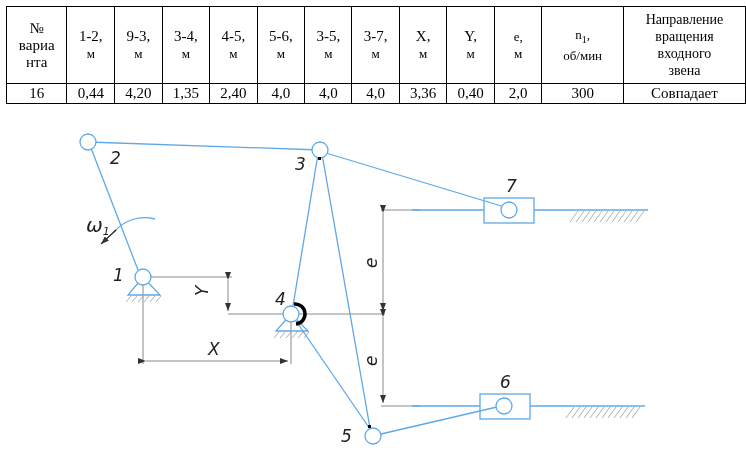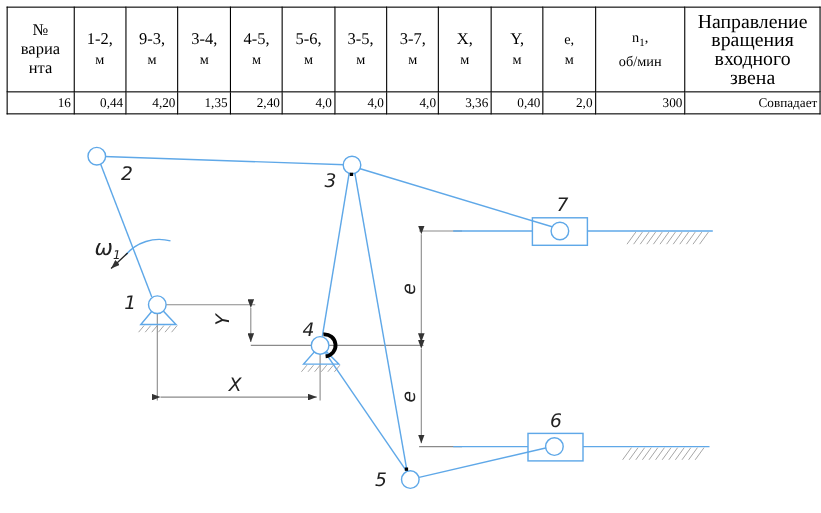--- a/index.html
+++ b/index.html
@@ -1,20 +1,20 @@
 <!DOCTYPE html>
 <html><head>
 <meta charset="utf-8">
 <style>
   html, body { margin:0; padding:0; background:#ffffff; }
   body { width:746px; height:466px; position:relative; overflow:hidden; font-family:"Liberation Serif", serif; }
   table.params { position:absolute; left:6px; top:6px; border-collapse:collapse; color:#000; }
   table.params td { border:1px solid #000; text-align:center; vertical-align:middle; font-size:15px; line-height:17px; padding:0 2px; }
   table.params tr.head td { height:76px; }
-  table.params tr.vals td { height:19px; font-size:12px;text-align:right; }
+  table.params tr.vals td { height:19px; font-size:15px; }
   .sub { font-size:13px; }
   svg.mech { position:absolute; left:0; top:110px; }
   .lnk { stroke:#5fa8e8; stroke-width:1.3; fill:none; }
   .jnt { stroke:#5fa8e8; stroke-width:1.3; fill:#fff; }
   .dim { stroke:#8a8a8a; stroke-width:1; fill:none; }
   .hatch { stroke:#9a9a9a; stroke-width:0.8; }
   .lbl { font-family:"DejaVu Sans", sans-serif; font-style:italic; font-size:17px; fill:#222; }
 </style>
 </head>
 <body>
@@ -31,21 +31,21 @@
     <td style="width:43px"><span>9-3,</span><br><span class="sub">м</span></td>
     <td style="width:43px"><span>3-4,</span><br><span class="sub">м</span></td>
     <td style="width:43px"><span>4-5,</span><br><span class="sub">м</span></td>
     <td style="width:43px"><span>5-6,</span><br><span class="sub">м</span></td>
     <td style="width:43px"><span>3-5,</span><br><span class="sub">м</span></td>
     <td style="width:43px"><span>3-7,</span><br><span class="sub">м</span></td>
     <td style="width:43px"><span>X,</span><br><span class="sub">м</span></td>
     <td style="width:43px"><span>Y,</span><br><span class="sub">м</span></td>
     <td style="width:43px"><span class="sub">e,</span><br><span class="sub">м</span></td>
     <td style="width:78px"><span class="sub"><span>n</span><sub style="font-size:10px">1</sub><span>,</span></span><br><span class="sub">об/мин</span></td>
-    <td style="width:118px; font-size:18px">
+    <td style="width:118px; font-size:14px">
       <span>Направление</span><br>
       <span>вращения</span><br>
       <span>входного</span><br>
       <span>звена</span>
     </td>
   </tr>
   <tr class="vals">
     <td>16</td>
     <td>0,44</td>
     <td>4,20</td>

